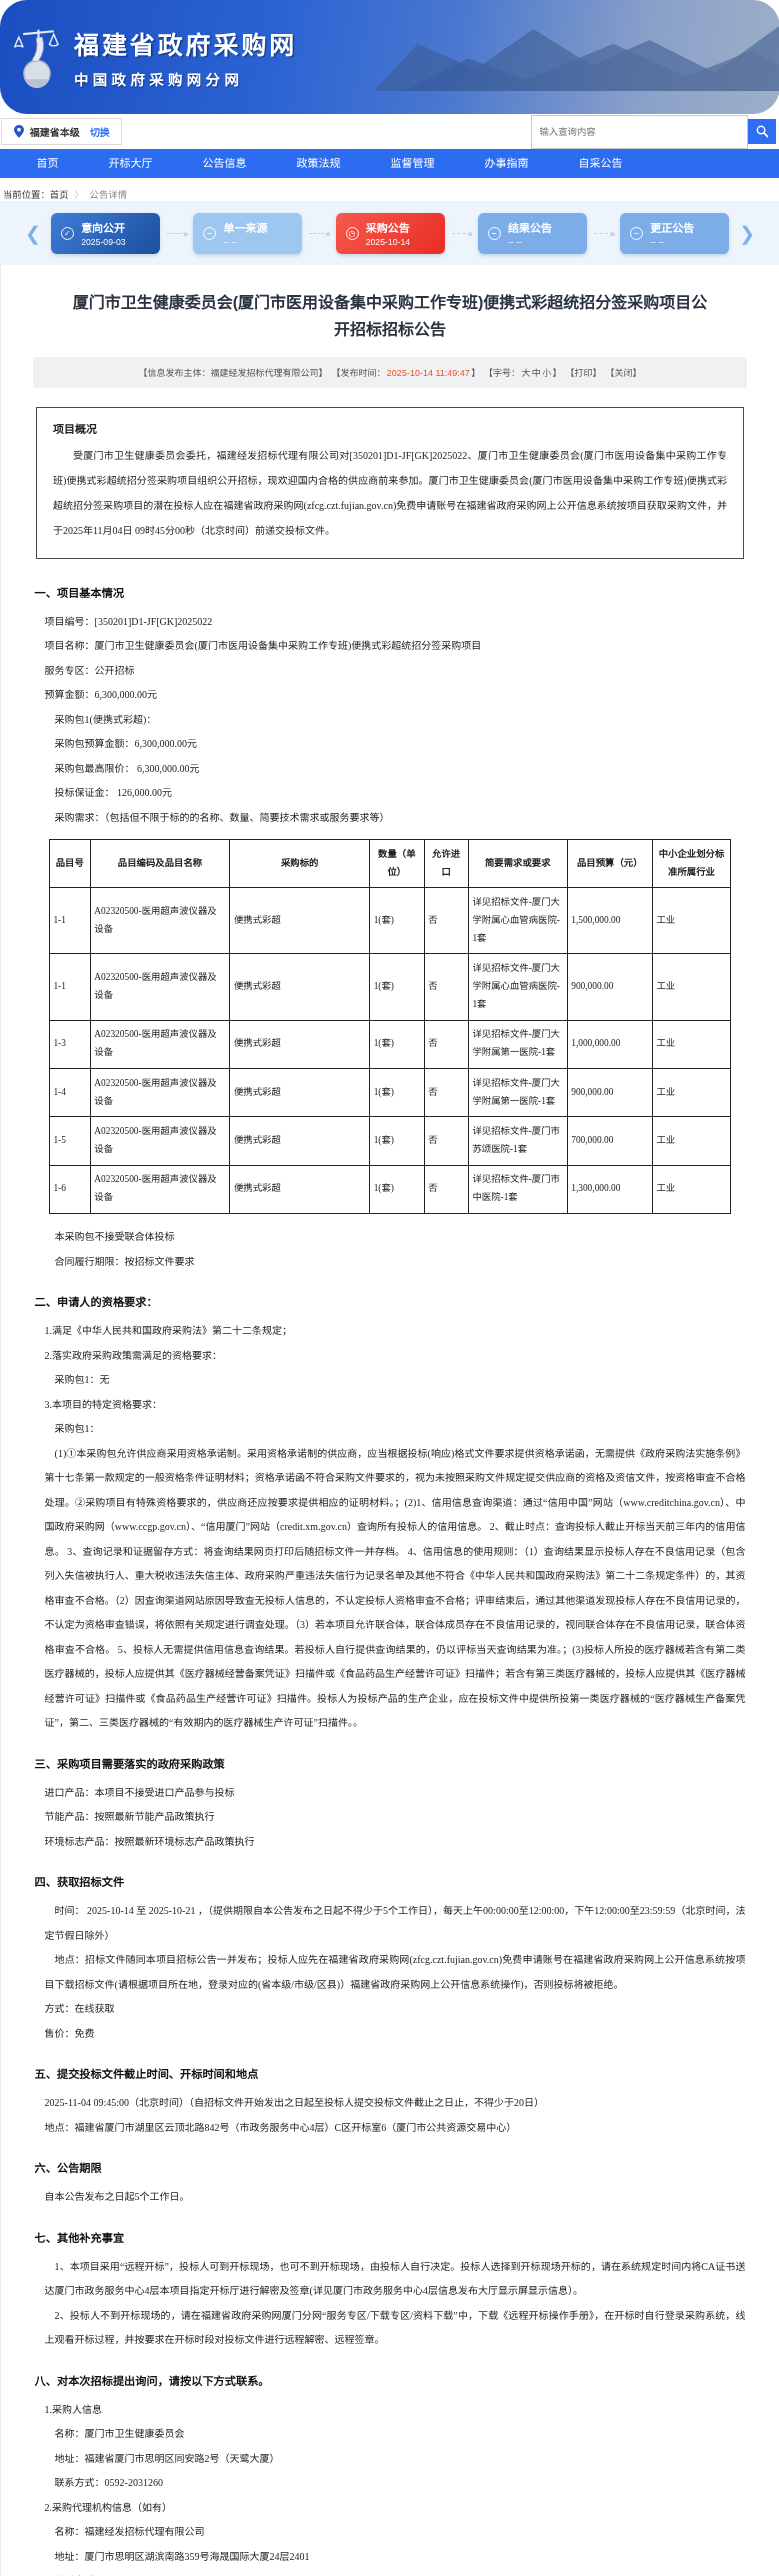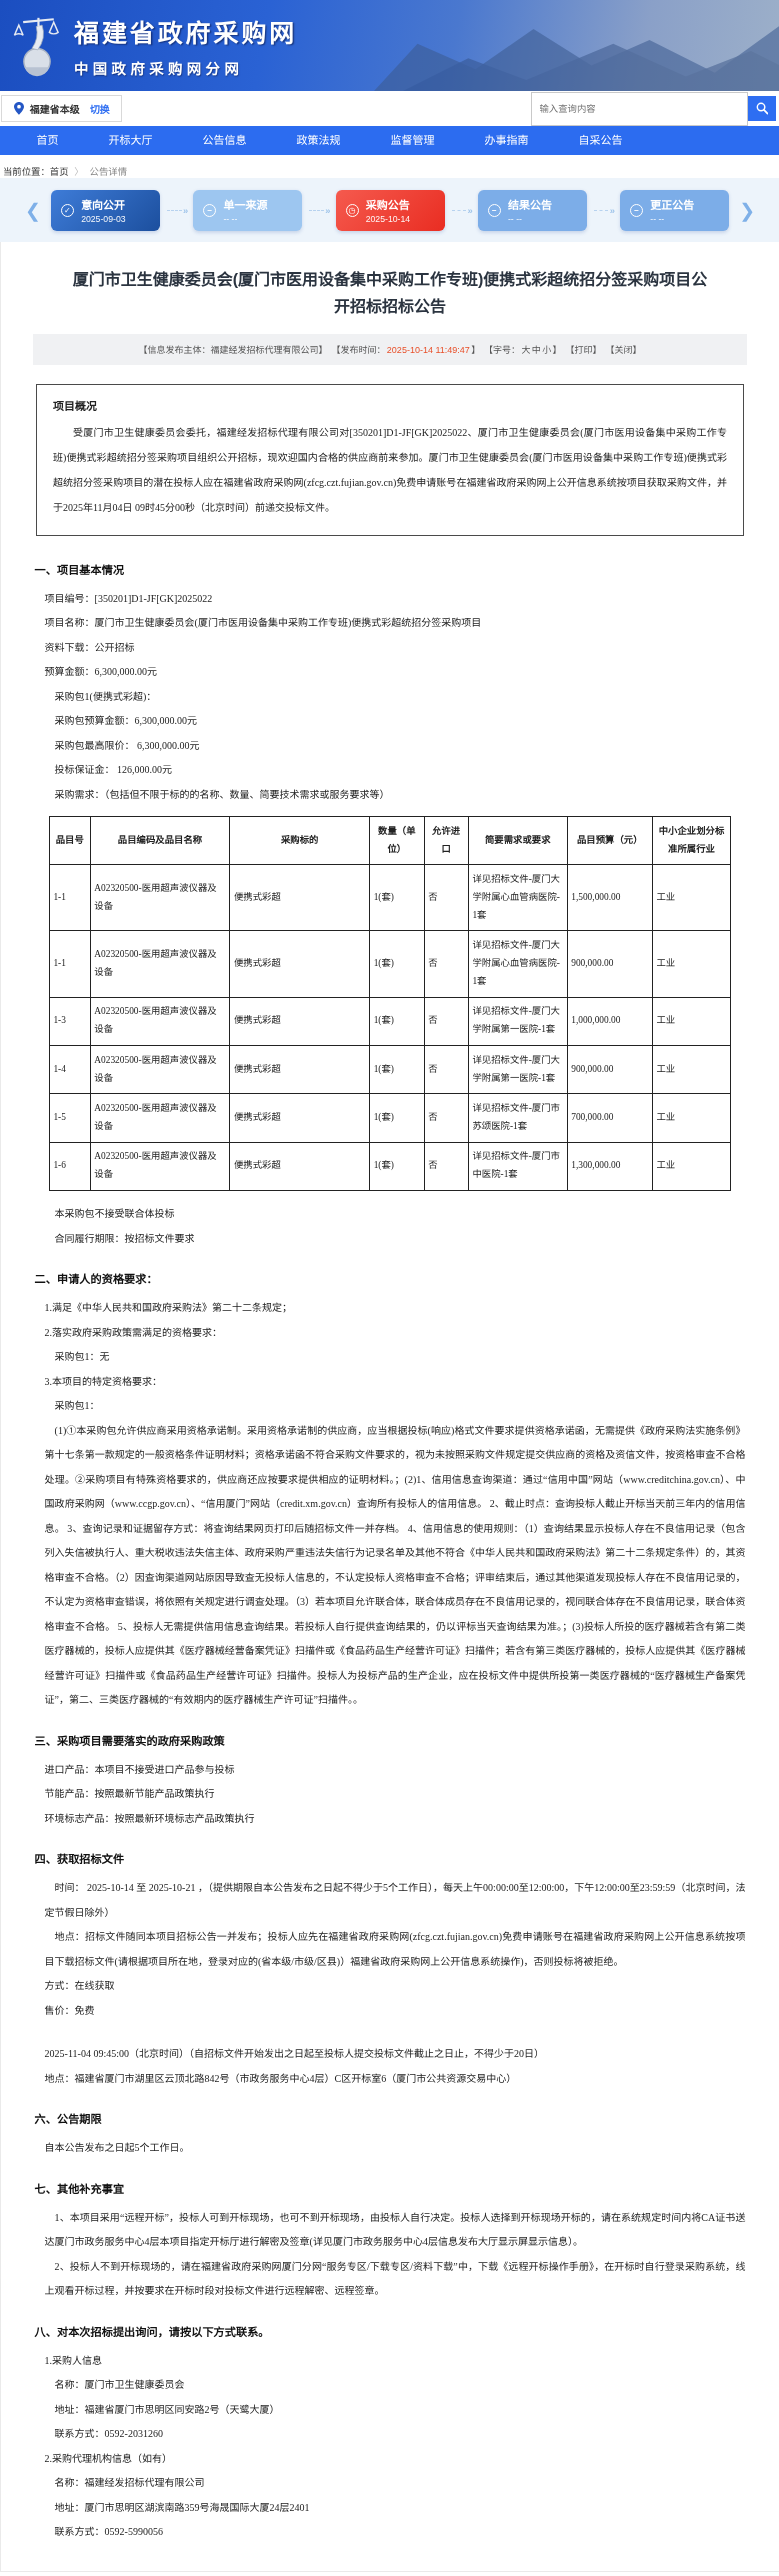--- a/index.html
+++ b/index.html
@@ -5,23 +5,24 @@
   * { margin:0; padding:0; box-sizing:border-box; }
   html,body { background:#ffffff; }
   body {
     width:780px; margin:0 auto;
     font-family:"Liberation Sans","DejaVu Sans",sans-serif;
     color:#333;
   }
 
   
   .banner {
-    position:relative; height:91px; overflow:hidden;
+    position:relative; height:114px; overflow:hidden;
     background:
       linear-gradient(100deg, #1b4ec0 0%, #2a62d4 34%, #4a78cf 58%, #8aa0c8 82%, #9db0c9 100%);
+    border-radius: 27px;
   }
   .banner svg.mountains { position:absolute; right:0; top:0; height:91px; width:406px; opacity:.55; }
   .banner-inner { position:relative; display:flex; align-items:center; height:100%; padding-left:10px; }
   .logo { width:54px; height:67px; flex:0 0 auto; }
   .banner-text { margin-left:10px; color:#fff; }
   .site-title { font-size:25px; font-weight:bold; letter-spacing:2.9px; text-shadow:1.4px 1.4px 1.4px rgba(0,0,30,.45); }
   .site-subtitle { font-size:14.5px; font-weight:bold; letter-spacing:4.3px; margin-top:7.2px; text-shadow:0.7px 0.7px 1.4px rgba(0,0,30,.45); }
 
   
   .locbar { height:35px; display:flex; align-items:center; justify-content:space-between; background:#fff; }
@@ -231,21 +232,21 @@
 
       <div class="overview-box">
         <div class="overview-title">项目概况</div>
         <div class="overview-body">受厦门市卫生健康委员会委托，福建经发招标代理有限公司对[350201]D1-JF[GK]2025022、厦门市卫生健康委员会(厦门市医用设备集中采购工作专班)便携式彩超统招分签采购项目组织公开招标，现欢迎国内合格的供应商前来参加。厦门市卫生健康委员会(厦门市医用设备集中采购工作专班)便携式彩超统招分签采购项目的潜在投标人应在福建省政府采购网(zfcg.czt.fujian.gov.cn)免费申请账号在福建省政府采购网上公开信息系统按项目获取采购文件，并于2025年11月04日 09时45分00秒（北京时间）前递交投标文件。</div>
       </div>
 
       <div class="sec">
         <div class="sec-h">一、项目基本情况</div>
         <p class="ln ind1">项目编号：[350201]D1-JF[GK]2025022</p>
         <p class="ln ind1">项目名称：厦门市卫生健康委员会(厦门市医用设备集中采购工作专班)便携式彩超统招分签采购项目</p>
-        <p class="ln ind1">资料下载：公开招标</p>
+        <p class="ln ind1">服务专区：公开招标</p>
         <p class="ln ind1">预算金额：6,300,000.00元</p>
         <p class="ln ind2">采购包1(便携式彩超)：</p>
         <p class="ln ind2">采购包预算金额：6,300,000.00元</p>
         <p class="ln ind2">采购包最高限价： 6,300,000.00元</p>
         <p class="ln ind2">投标保证金： 126,000.00元</p>
         <p class="ln ind2">采购需求：（包括但不限于标的的名称、数量、简要技术需求或服务要求等）</p>
 
         <table class="items">
           <colgroup>
               <col class="c1">
@@ -356,20 +357,21 @@
 
       <div class="sec">
         <div class="sec-h">四、获取招标文件</div>
         <p class="para-flat">时间： 2025-10-14 至 2025-10-21 ，（提供期限自本公告发布之日起不得少于5个工作日），每天上午00:00:00至12:00:00，下午12:00:00至23:59:59（北京时间，法定节假日除外）</p>
         <p class="para-flat">地点：招标文件随同本项目招标公告一并发布；投标人应先在福建省政府采购网(zfcg.czt.fujian.gov.cn)免费申请账号在福建省政府采购网上公开信息系统按项目下载招标文件(请根据项目所在地，登录对应的(省本级/市级/区县)）福建省政府采购网上公开信息系统操作)，否则投标将被拒绝。</p>
         <p class="ln ind1">方式：在线获取</p>
         <p class="ln ind1">售价：免费</p>
       </div>
 
       <div class="sec">
+        <div class="sec-h">五、提交投标文件截止时间、开标时间和地点</div>
         <p class="ln ind1">2025-11-04 09:45:00（北京时间）（自招标文件开始发出之日起至投标人提交投标文件截止之日止，不得少于20日）</p>
         <p class="ln ind1">地点：福建省厦门市湖里区云顶北路842号（市政务服务中心4层）C区开标室6（厦门市公共资源交易中心）</p>
       </div>
 
       <div class="sec">
         <div class="sec-h">六、公告期限</div>
         <p class="ln ind1">自本公告发布之日起5个工作日。</p>
       </div>
 
       <div class="sec">

